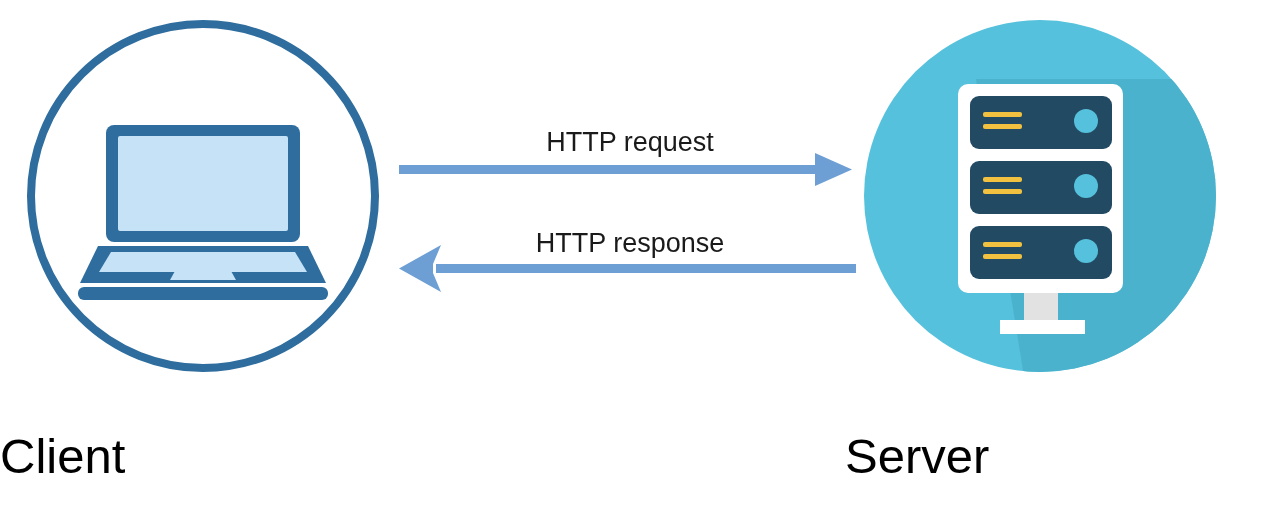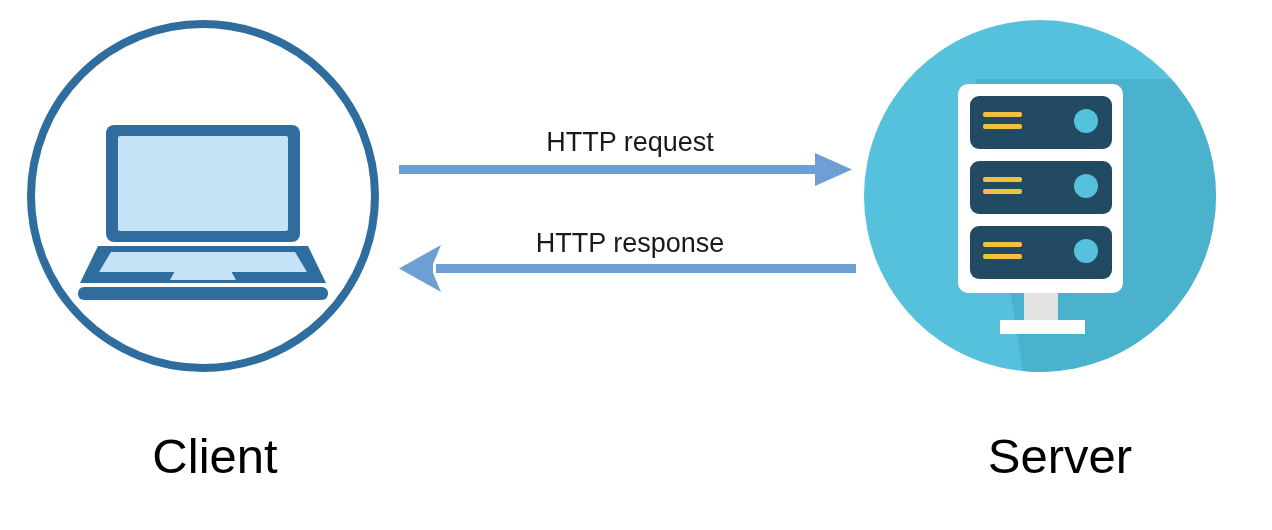--- a/index.html
+++ b/index.html
@@ -28,21 +28,20 @@
   }
   .node-caption {
     position: absolute;
     font-family: "Liberation Sans", "DejaVu Sans", sans-serif;
     font-size: 49px;
     font-weight: 400;
     color: #000000;
     letter-spacing: 0px;
     line-height: 1;
     white-space: nowrap;
-    text-align: center;
   }
   #client-caption {
     left: 0px;
     top: 432px;
     width: 430px;
   }
   #server-caption {
     left: 845px;
     top: 432px;
     width: 430px;

